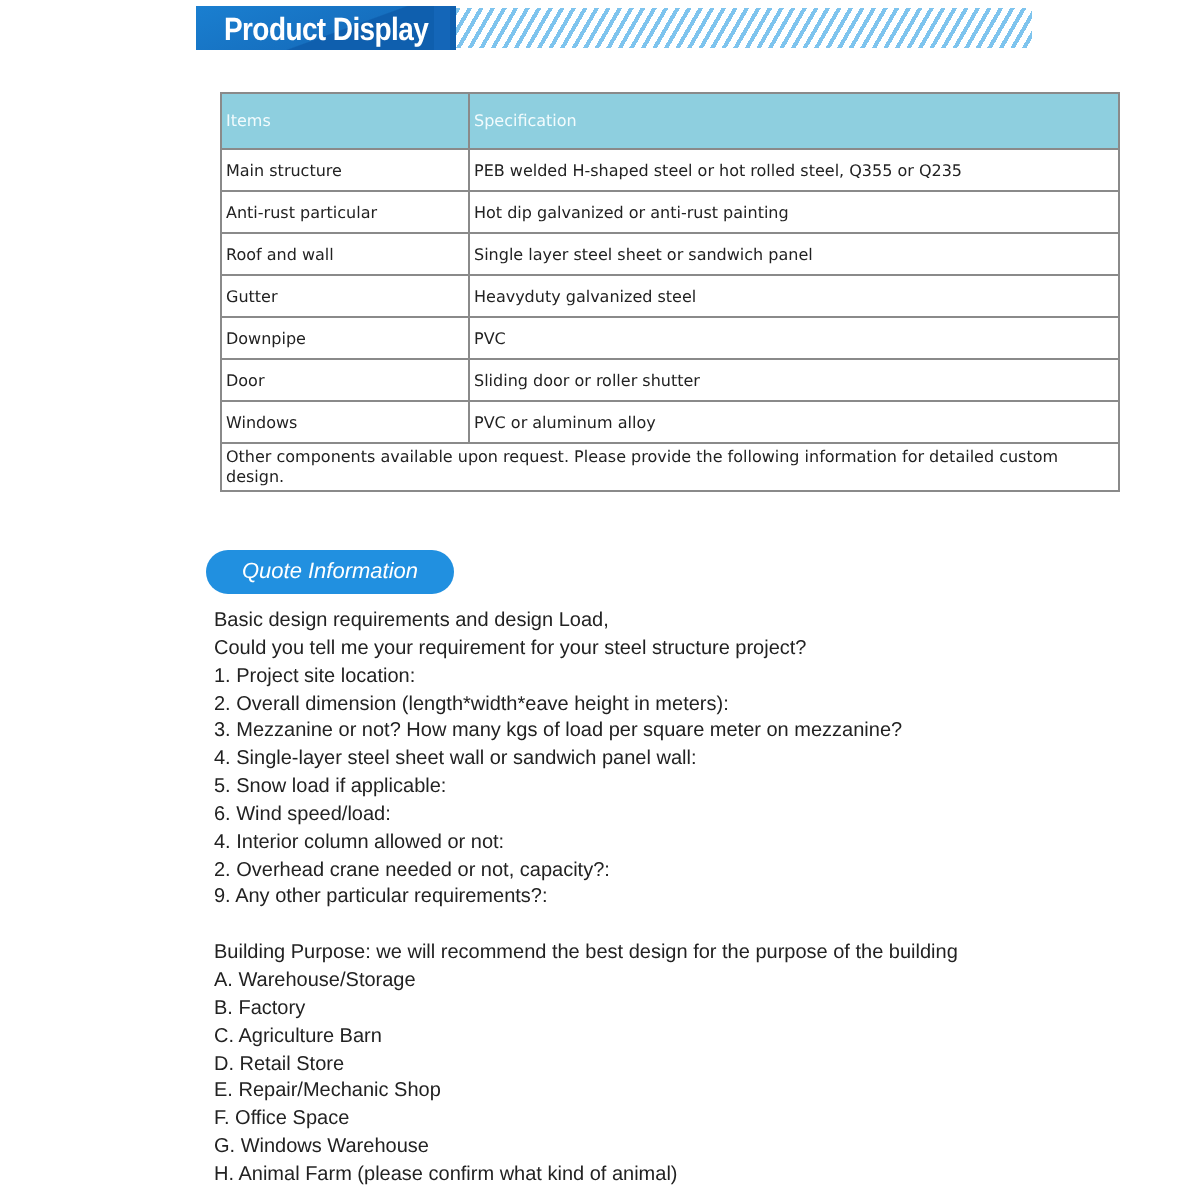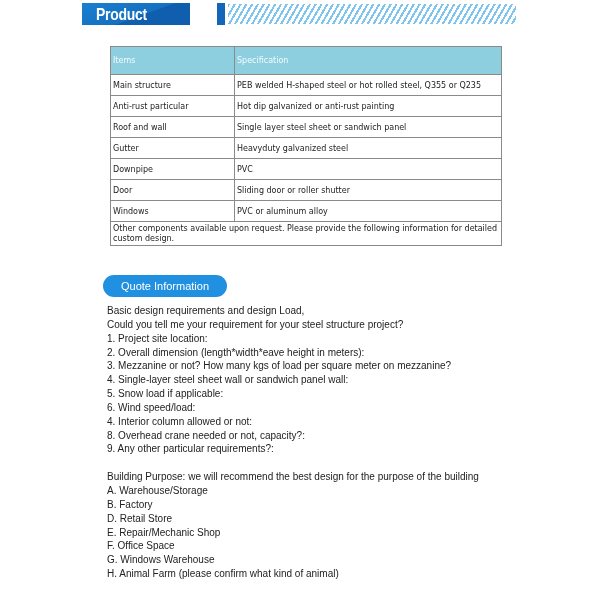--- a/index.html
+++ b/index.html
@@ -18,23 +18,23 @@
     
     .banner {
       position: absolute;
       left: 82px;
       top: 3px;
       width: 434px;
       height: 22px;
     }
     .banner-title-box {
       position: absolute;
-      left: 0;
+      left: 16px;
       top: 0;
-      width: 108px;
+      width: 130px;
       height: 22px;
       background: linear-gradient(160deg, #1a7fd0 0%, #1670c0 55%, #0f5fae 56%, #0f5fae 100%);
     }
     .banner-title {
       position: absolute;
       left: 14px;
       top: 2px;
       font-family: "Liberation Sans", sans-serif;
       font-weight: bold;
       font-size: 14px;
@@ -63,21 +63,21 @@
         #7ec4ee 2px,
         #ffffff 2px,
         #ffffff 5px
       );
     }
     
     .spec-table {
       position: absolute;
       left: 110px;
       top: 46px;
-      width: 392px;
+      width: 450px;
       border-collapse: collapse;
       font-family: "DejaVu Sans", sans-serif;
       font-size: 8px;
       color: #222;
     }
     .spec-table td, .spec-table th {
       border: 1px solid #8a8a8a;
       padding: 0 2px;
       text-align: left;
       font-weight: normal;
@@ -107,20 +107,21 @@
       top: 275px;
       width: 124px;
       height: 22px;
       border-radius: 11px;
       background: #2190e0;
       color: #ffffff;
       font-family: "Liberation Sans", sans-serif;
       font-size: 11px;
       line-height: 22px;
       text-align: center;
+      font-style: italic;
     }
     
     .quote-body {
       position: absolute;
       left: 107px;
       top: 304px;
       width: 420px;
       font-family: "Liberation Sans", sans-serif;
       font-size: 10px;
       line-height: 13.85px;
@@ -192,24 +193,25 @@
 <div class="quote-body">
   <p>Basic design requirements and design Load,</p>
   <p>Could you tell me your requirement for your steel structure project?</p>
   <p>1. Project site location:</p>
   <p>2. Overall dimension (length*width*eave height in meters):</p>
   <p>3. Mezzanine or not? How many kgs of load per square meter on mezzanine?</p>
   <p>4. Single-layer steel sheet wall or sandwich panel wall:</p>
   <p>5. Snow load if applicable:</p>
   <p>6. Wind speed/load:</p>
   <p>4. Interior column allowed or not:</p>
-  <p>8. Overhead crane needed or not, capacity?:</p>
+  <p>2. Overhead crane needed or not, capacity?:</p>
   <p>9. Any other particular requirements?:</p>
   <div class="spacer"></div>
   <p>Building Purpose: we will recommend the best design for the purpose of the building</p>
   <p>A. Warehouse/Storage</p>
   <p>B. Factory</p>
+  <p>C. Agriculture Barn</p>
   <p>D. Retail Store</p>
   <p>E. Repair/Mechanic Shop</p>
   <p>F. Office Space</p>
   <p>G. Windows Warehouse</p>
   <p>H. Animal Farm (please confirm what kind of animal)</p>
 </div>
 
 </body></html>

